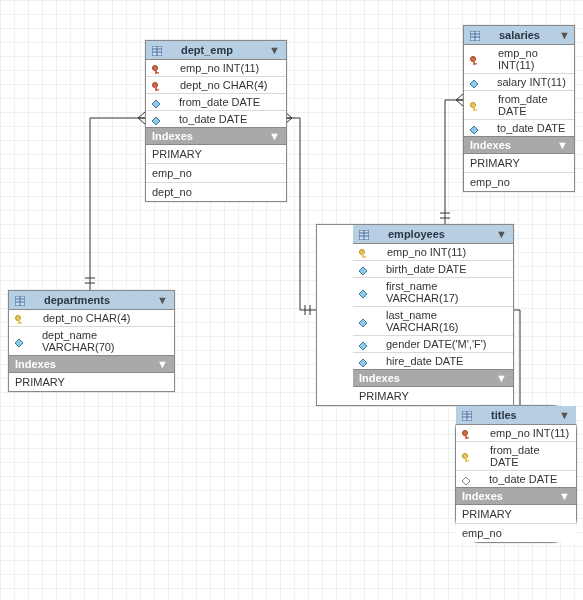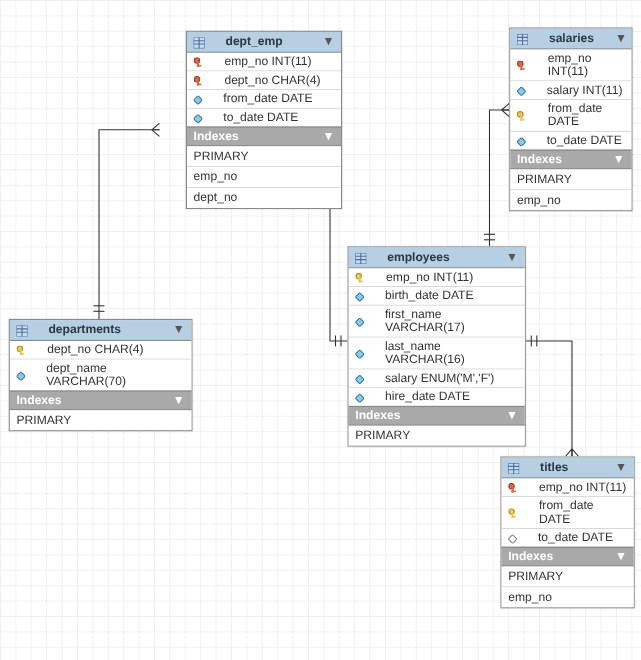--- a/index.html
+++ b/index.html
@@ -43,21 +43,21 @@
         <path d="M440 213 L450 213"></path>
       <path d="M456 100 L463 94 M456 100 L463 106 M456 100 L463 100"></path>
 
       <path d="M476 310 L520 310 L520 415"></path>
       <path d="M483 305 L483 315"></path>
         <path d="M488 305 L488 315"></path>
       <path d="M520 408 L514 415 M520 408 L526 415 M520 408 L520 415"></path>
     </g>
   </svg>
 
-  <div class="tbl" style="left:145px;top:28px;width:140px;margin-left:24px;">
+  <div class="tbl" style="left:145px;top:40px;width:140px;">
     <div class="hdr">
       <span class="ico">
           <svg width="10" height="10">
             <rect x="0" y="0" width="10" height="10" fill="#c9dcee" stroke="#4a6ea0"></rect>
             <line x1="0" y1="3" x2="10" y2="3" stroke="#4a6ea0"></line>
             <line x1="0" y1="6" x2="10" y2="6" stroke="#4a6ea0"></line>
             <line x1="5" y1="0" x2="5" y2="10" stroke="#4a6ea0"></line>
           </svg>
         </span>
       <span class="ttl">dept_emp</span>
@@ -160,21 +160,21 @@
     <div class="rows idx" id="idx-salaries">
         <div class="row">
           <span>PRIMARY</span>
         </div>
         <div class="row">
           <span>emp_no</span>
         </div>
       </div>
   </div>
 
-  <div class="tbl" style="left:316px;top:224px;width:160px;">
+  <div class="tbl" style="left:316px;top:224px;width:160px;padding-left:36px;">
     <div class="hdr">
       <span class="ico">
           <svg width="10" height="10">
             <rect x="0" y="0" width="10" height="10" fill="#c9dcee" stroke="#4a6ea0"></rect>
             <line x1="0" y1="3" x2="10" y2="3" stroke="#4a6ea0"></line>
             <line x1="0" y1="6" x2="10" y2="6" stroke="#4a6ea0"></line>
             <line x1="5" y1="0" x2="5" y2="10" stroke="#4a6ea0"></line>
           </svg>
         </span>
       <span class="ttl">employees</span>
@@ -204,21 +204,21 @@
         <div class="row">
           <span class="dia"><svg width="8" height="8">
               <polygon points="4,0 8,4 4,8 0,4" fill="#8ecae6" stroke="#3a7ca5"></polygon>
             </svg></span>
           <span>last_name VARCHAR(16)</span>
         </div>
         <div class="row">
           <span class="dia"><svg width="8" height="8">
               <polygon points="4,0 8,4 4,8 0,4" fill="#8ecae6" stroke="#3a7ca5"></polygon>
             </svg></span>
-          <span>salary ENUM('M','F')</span>
+          <span>gender DATE('M','F')</span>
         </div>
         <div class="row">
           <span class="dia"><svg width="8" height="8">
               <polygon points="4,0 8,4 4,8 0,4" fill="#8ecae6" stroke="#3a7ca5"></polygon>
             </svg></span>
           <span>hire_date DATE</span>
         </div>
       </div>
     <div class="sub">
         <span>Indexes</span>
@@ -264,21 +264,21 @@
         <span>Indexes</span>
         <span>▼</span>
       </div>
     <div class="rows idx" id="idx-departments">
         <div class="row">
           <span>PRIMARY</span>
         </div>
       </div>
   </div>
 
-  <div class="tbl" style="left:455px;top:415px;width:120px;">
+  <div class="tbl" style="left:455px;top:405px;width:120px;border-radius:25px;">
     <div class="hdr">
       <span class="ico">
           <svg width="10" height="10">
             <rect x="0" y="0" width="10" height="10" fill="#c9dcee" stroke="#4a6ea0"></rect>
             <line x1="0" y1="3" x2="10" y2="3" stroke="#4a6ea0"></line>
             <line x1="0" y1="6" x2="10" y2="6" stroke="#4a6ea0"></line>
             <line x1="5" y1="0" x2="5" y2="10" stroke="#4a6ea0"></line>
           </svg>
         </span>
       <span class="ttl">titles</span>

